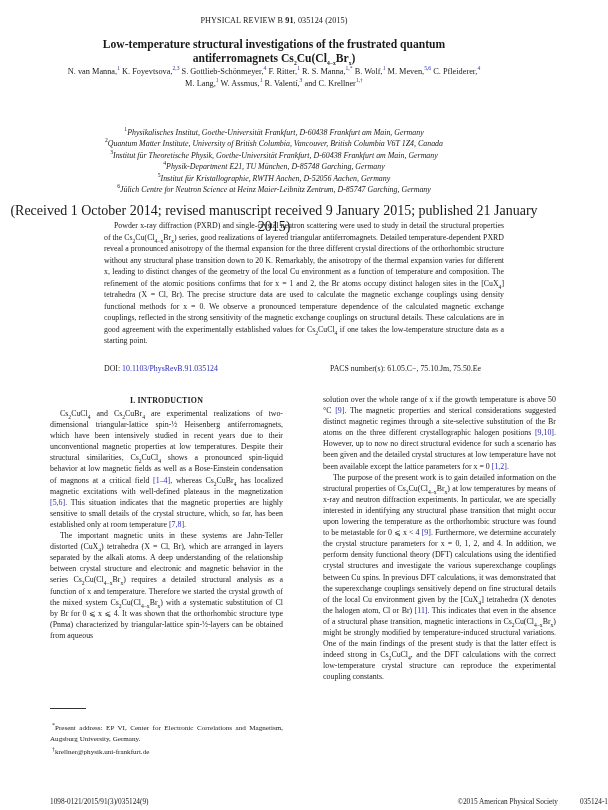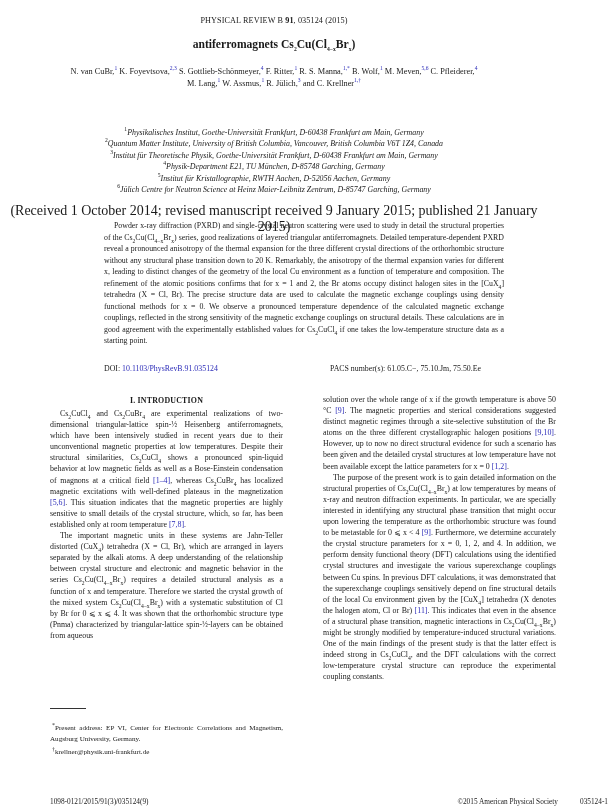--- a/index.html
+++ b/index.html
@@ -35,38 +35,39 @@
   .bottom-left { left: 50px; }
   .bottom-mid { left: 0; width: 608px; text-align: right; }
   .bottom-right { right: 50px; text-align: right; }
 </style>
 </head>
 <body>
 
 <div class="abs center journal"><span>PHYSICAL REVIEW B </span><b>91</b><span>, 035124 (2015)</span></div>
 
 <div class="abs center title">
+  <div>Low-temperature structural investigations of the frustrated quantum</div>
   <div><span>antiferromagnets Cs</span><sub>2</sub><span>Cu(Cl</span><sub>4−x</sub><span>Br</span><sub>x</sub><span>)</span></div>
 </div>
 
 <div class="abs center authors">
   <div>
-    <span><span>N. van CuBr,</span><sup>1</sup></span>
+    <span><span>N. van Manna,</span><sup>1</sup></span>
     <span><span>K. Foyevtsova,</span><sup>2,3</sup></span>
     <span><span>S. Gottlieb-Schönmeyer,</span><sup>4</sup></span>
     <span><span>F. Ritter,</span><sup>1</sup></span>
     <span><span>R. S. Manna,</span><sup>1,*</sup></span>
     <span><span>B. Wolf,</span><sup>1</sup></span>
     <span><span>M. Meven,</span><sup>5,6</sup></span>
     <span><span>C. Pfleiderer,</span><sup>4</sup></span>
   </div>
   <div>
     <span><span>M. Lang,</span><sup>1</sup></span>
     <span><span>W. Assmus,</span><sup>1</sup></span>
-    <span><span>R. Jülich,</span><sup>3</sup></span>
+    <span><span>R. Valentí,</span><sup>3</sup></span>
     <span><span>and C. Krellner</span><sup>1,†</sup></span>
   </div>
 </div>
 
 <div class="abs center aff-block">
   <div class="aff"><sup>1</sup><span>Physikalisches Institut, Goethe-Universität Frankfurt, D-60438 Frankfurt am Main, Germany</span></div>
   <div class="aff"><sup>2</sup><span>Quantum Matter Institute, University of British Columbia, Vancouver, British Columbia V6T 1Z4, Canada</span></div>
   <div class="aff"><sup>3</sup><span>Institut für Theoretische Physik, Goethe-Universität Frankfurt, D-60438 Frankfurt am Main, Germany</span></div>
   <div class="aff"><sup>4</sup><span>Physik-Department E21, TU München, D-85748 Garching, Germany</span></div>
   <div class="aff"><sup>5</sup><span>Institut für Kristallographie, RWTH Aachen, D-52056 Aachen, Germany</span></div>

